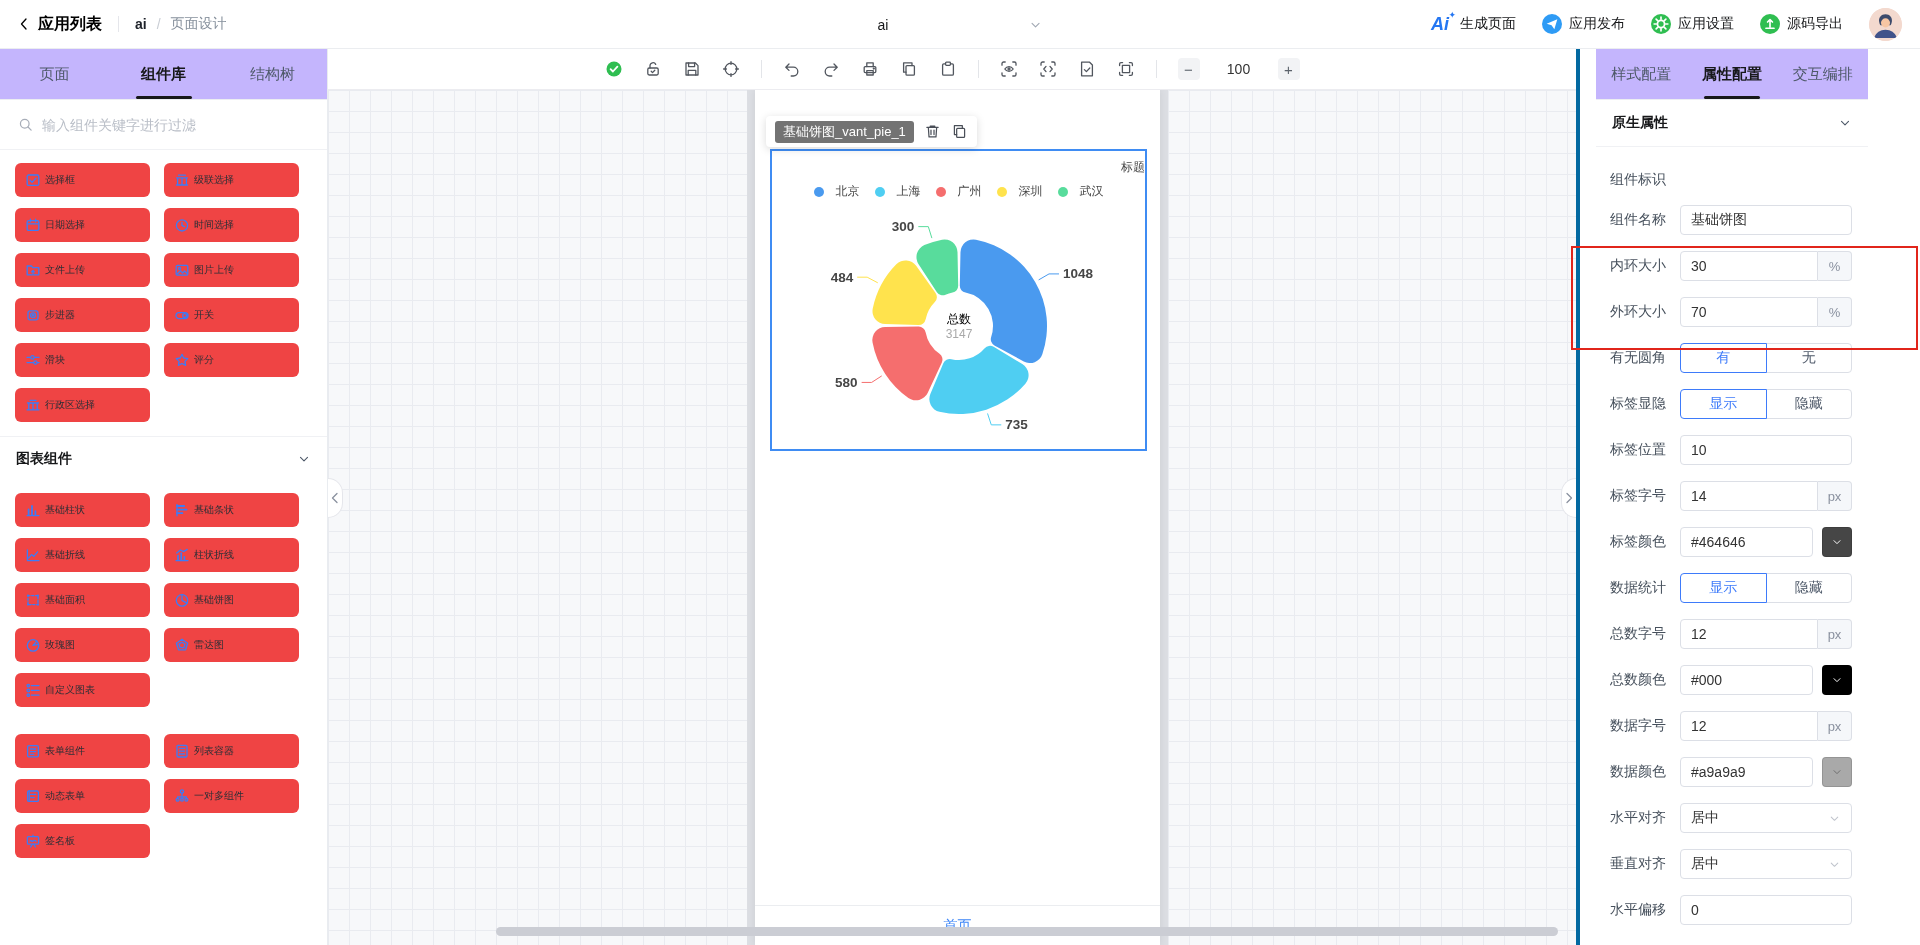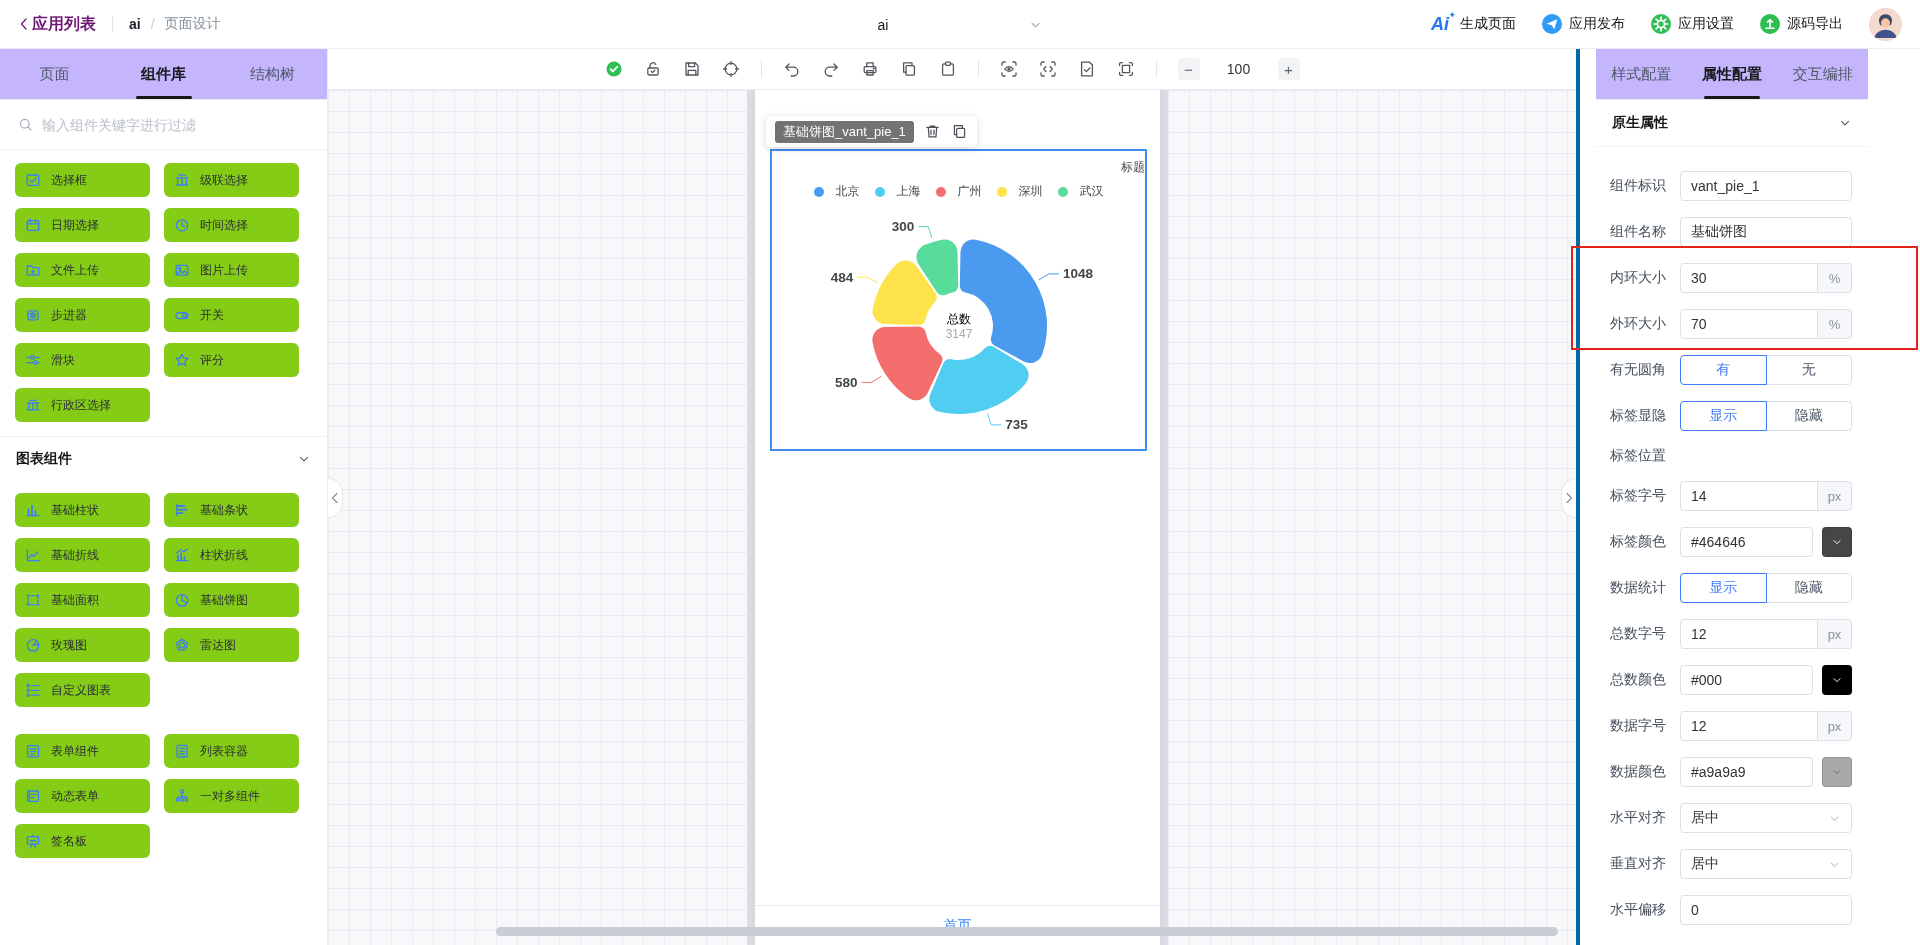--- a/index.html
+++ b/index.html
@@ -5,21 +5,21 @@
   * { margin:0; padding:0; box-sizing:border-box; }
   html,body { width:1920px; height:945px; overflow:hidden; background:#fff;
     font-family:"Liberation Sans","DejaVu Sans",sans-serif; color:#1d2129; }
   svg { display:block; }
   .ico { stroke:currentColor; fill:none; stroke-width:1.3; stroke-linecap:round; stroke-linejoin:round; }
 
   
   .header { position:absolute; left:0; top:0; width:1920px; height:49px; background:#fff;
     border-bottom:1px solid #ebedf0; display:flex; align-items:center; z-index:30; }
   .h-left { display:flex; align-items:center; gap:10px; padding-left:16px; }
-  .back { display:flex; align-items:center; color:#701a75; }
+  .back { display:flex; align-items:center; gap:6px; color:#000000; }
   .back-label { font-size:16px; font-weight:bold; }
   .h-div { width:1px; height:16px; background:#e5e6eb; margin:0 6px; }
   .crumb-app { font-size:14px; font-weight:bold; }
   .crumb-sep { color:#c9cdd4; font-size:14px; }
   .crumb-page { font-size:14px; color:#86909c; }
   .h-center { position:absolute; left:50%; top:0; transform:translateX(-50%); height:49px;
     display:flex; align-items:center; gap:140px; cursor:pointer; }
   .h-center .t { font-size:14px; color:#17181a; }
   .h-center .c { color:#a2a9b4; }
   .h-right { margin-left:auto; display:flex; align-items:center; gap:26px; padding-right:18px; }
@@ -41,22 +41,22 @@
   .panel-tab.active { color:#17181a; font-weight:bold; }
   .panel-tab.active::after { content:""; position:absolute; bottom:0; left:50%; transform:translateX(-50%);
     width:56px; height:3px; border-radius:2px; background:#17181a; }
 
   
   .search { height:50px; display:flex; align-items:center; gap:9px; padding:0 18px;
     border-bottom:1px solid #f0f1f4; color:#a7adb8; }
   .search input { border:0; outline:none; flex:1; font-size:14px; color:#333; background:transparent; }
   .search input::placeholder { color:#b9bec7; }
   .comp-grid { display:grid; grid-template-columns:1fr 1fr; gap:11px 14px; padding:13px 28px 14px 15px; }
-  .comp-item { height:34px; background:#84cc16; border-radius:6px; display:flex; align-items:center;
-    gap:10px; padding:0 10px; font-size:12px; color:#2b2f36; cursor:grab; }
+  .comp-item { height:34px; background:#ef4444; border-radius:6px; display:flex; align-items:center;
+    gap:4px; padding:0 10px; font-size:10px; color:#2b2f36; cursor:grab; }
   .comp-item .ic { color:#3b7cf8; flex:none; display:flex; }
   .section-head { display:flex; align-items:center; justify-content:space-between; padding:13px 16px 12px;
     border-top:1px solid #f0f1f4; font-size:14px; font-weight:bold; color:#17181a; cursor:pointer; }
   .section-head .c { color:#4e5969; }
 
   
   .c-toolbar { position:absolute; left:0; top:0; width:100%; height:41px; background:#fff;
     border-bottom:1px solid #ececf0; display:flex; align-items:center; justify-content:center; gap:21px; }
   .tb-ic { color:#51565e; cursor:pointer; display:flex; }
   .tb-div { width:1px; height:18px; background:#e3e5e9; }
@@ -644,23 +644,20 @@
     <span>原生属性</span>
     <span class="c">
         <svg class="ico" width="14" height="14" viewBox="0 0 16 16">
           <path d="M4 6.2l4 4 4-4"></path>
         </svg>
       </span>
   </div>
   <div class="fields" id="inspector-fields">
       <div class="field">
         <div class="f-label">组件标识</div>
-        <div class="f-ctrl">
-          <div class="inp">vant_pie_1</div>
-        </div>
       </div>
       <div class="field">
         <div class="f-label">组件名称</div>
         <div class="f-ctrl">
           <div class="inp">基础饼图</div>
         </div>
       </div>
       <div class="field">
         <div class="f-label">内环大小</div>
         <div class="f-ctrl">
@@ -688,20 +685,23 @@
         <div class="f-label">标签显隐</div>
         <div class="f-ctrl">
           <div class="seg">
             <div class="seg-btn sel">显示</div>
             <div class="seg-btn">隐藏</div>
           </div>
         </div>
       </div>
       <div class="field">
         <div class="f-label">标签位置</div>
+        <div class="f-ctrl">
+          <div class="inp">10</div>
+        </div>
       </div>
       <div class="field">
         <div class="f-label">标签字号</div>
         <div class="f-ctrl">
           <div class="inp sfx">14</div>
           <div class="suffix">px</div>
         </div>
       </div>
       <div class="field">
         <div class="f-label">标签颜色</div>

